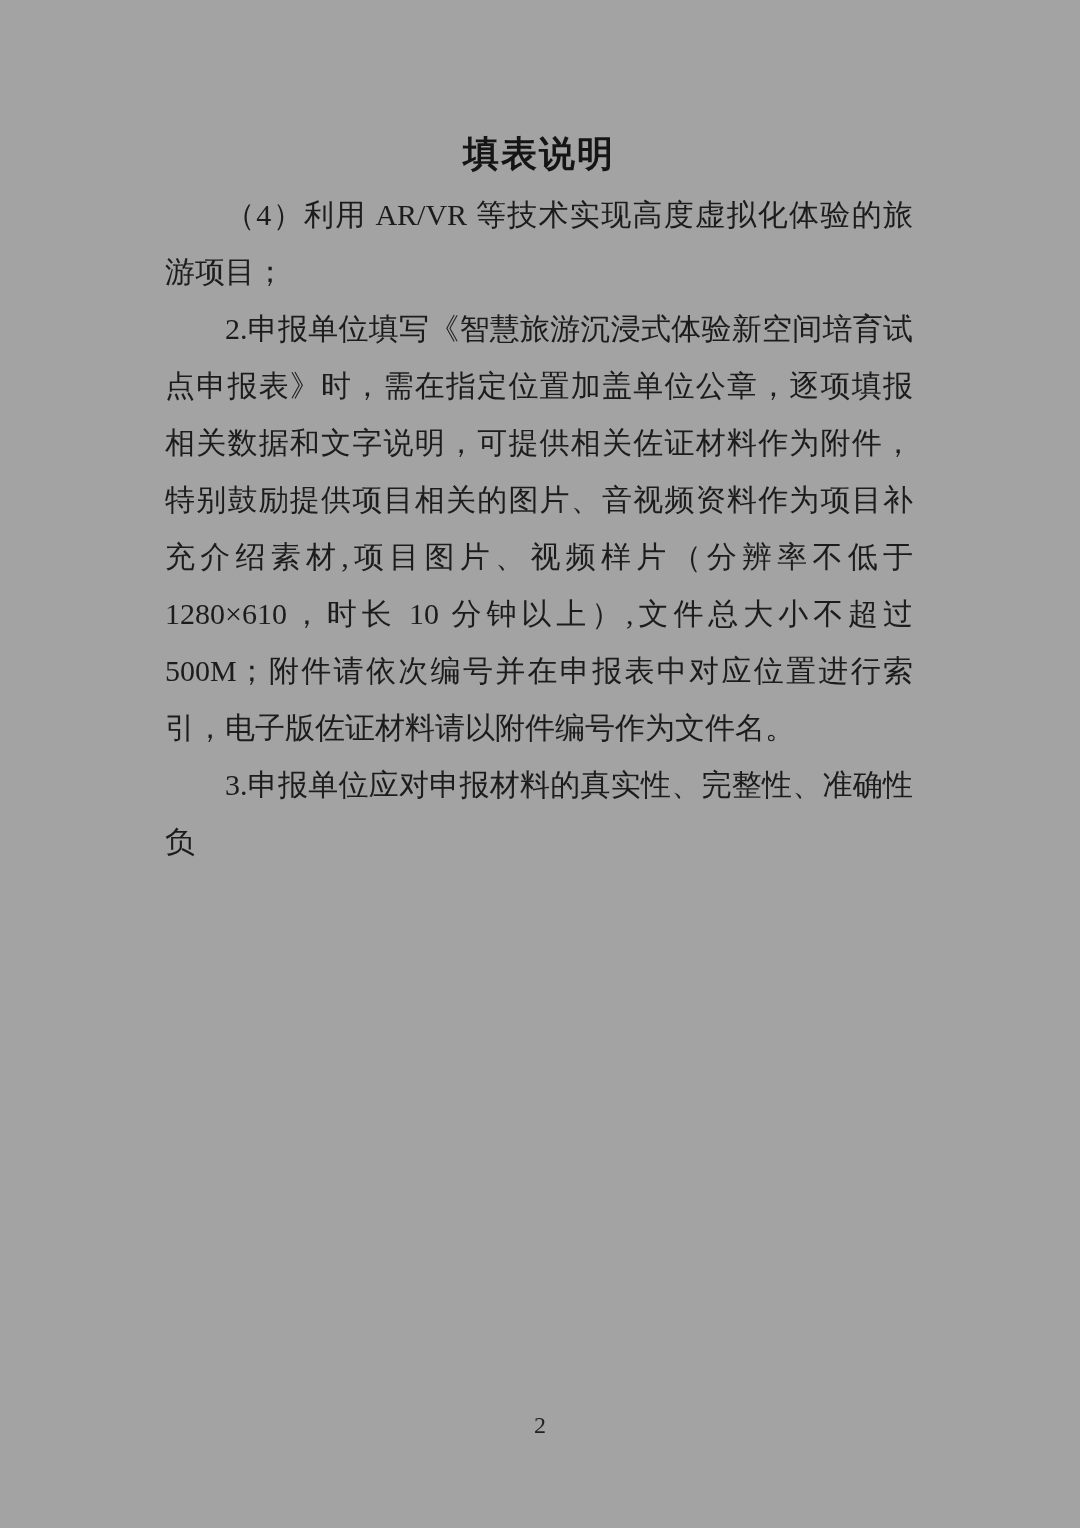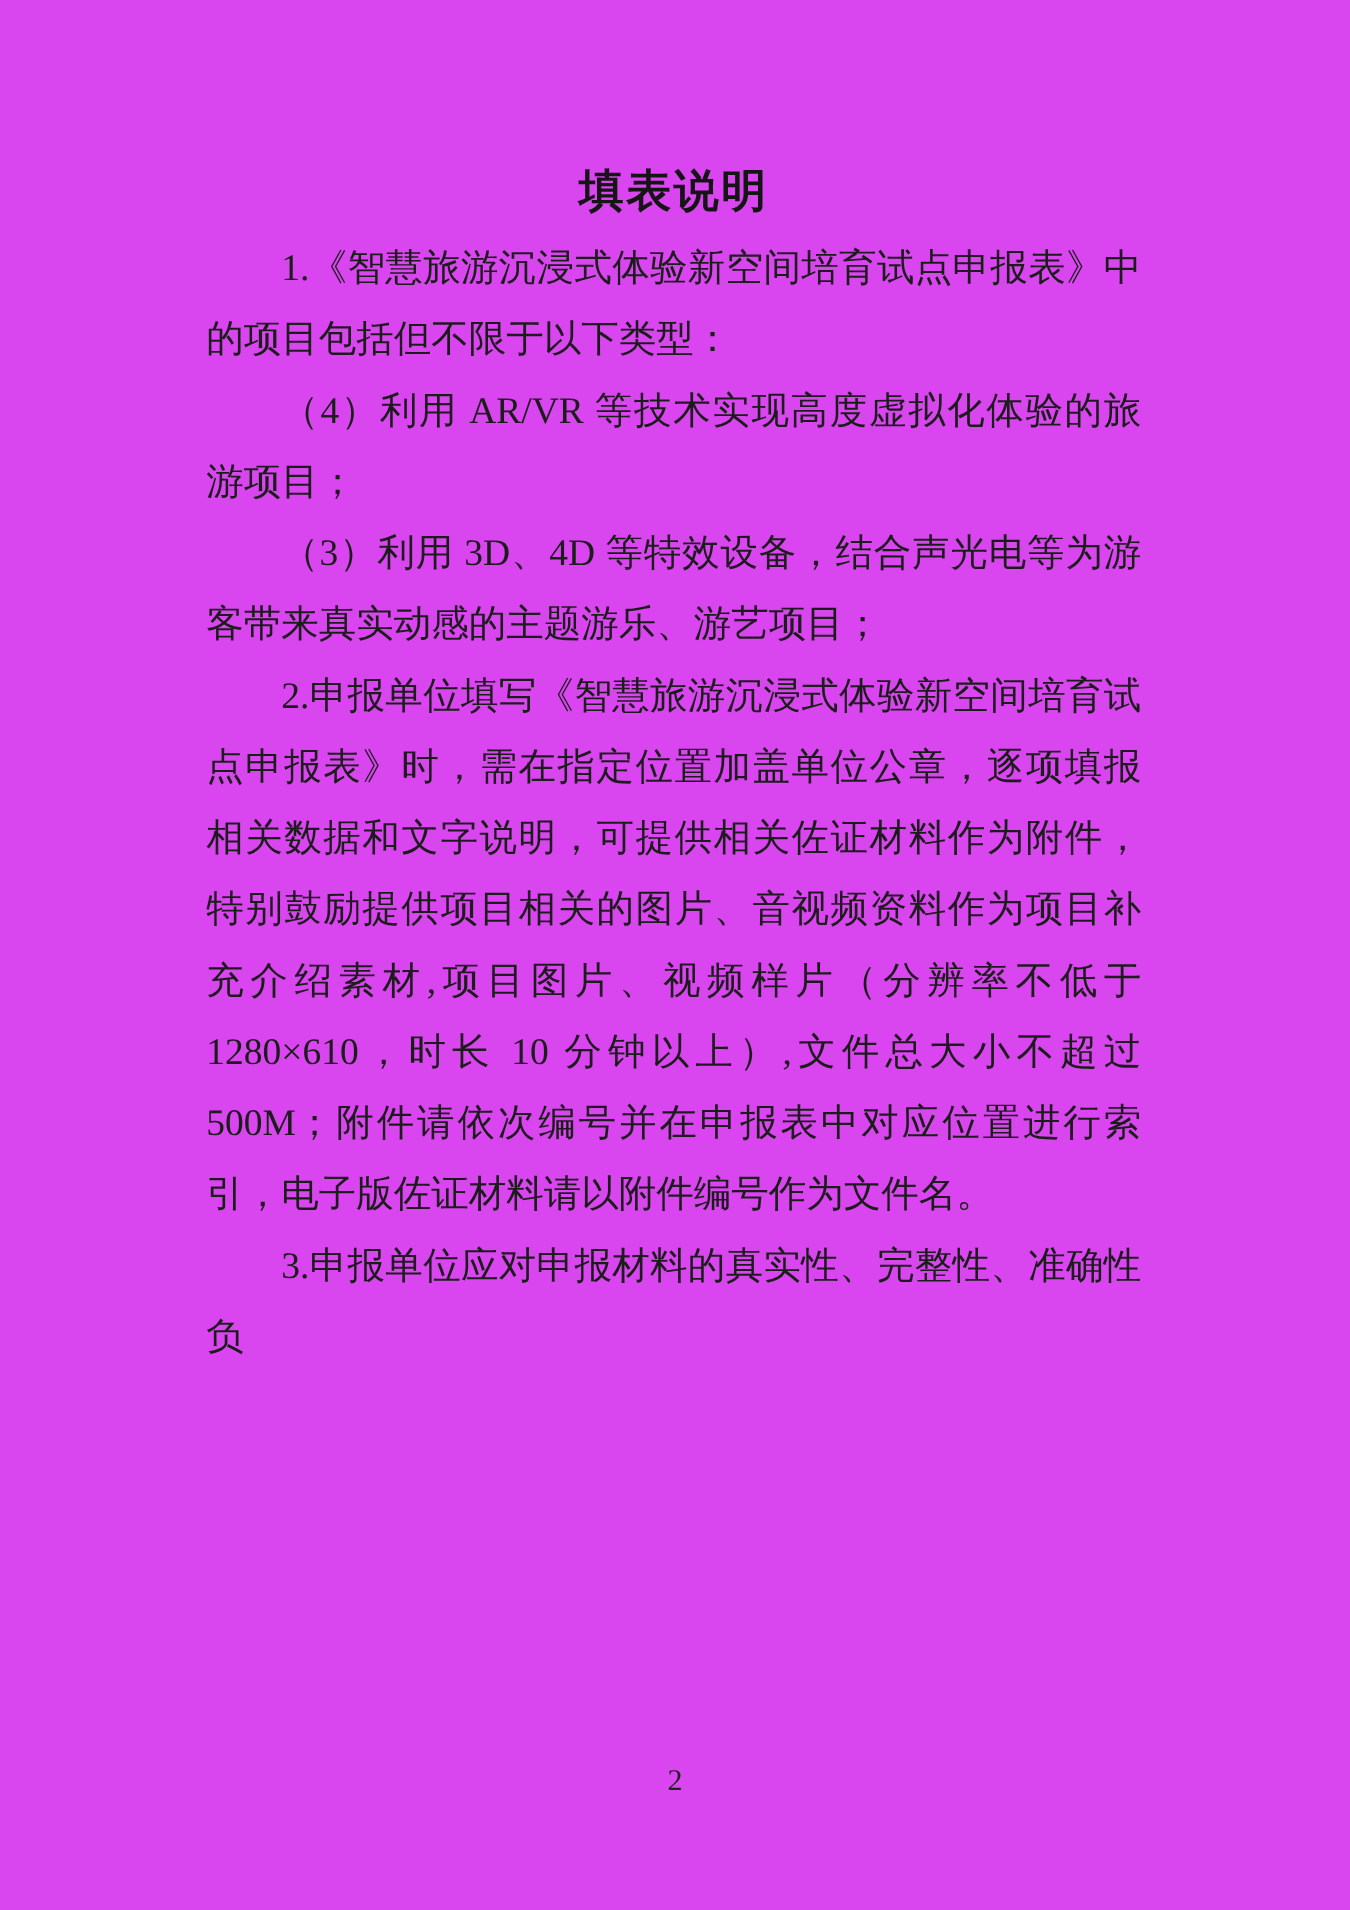--- a/index.html
+++ b/index.html
@@ -5,21 +5,21 @@
   html, body {
     margin: 0;
     padding: 0;
     background: #ffffff;
   }
   .page {
     position: relative;
     width: 1080px;
     height: 1528px;
     margin: 0 auto;
-    background: #d946ef;
+    background: #a3a3a3;
     overflow: hidden;
     color: #1c1c1c;
   }
   .doc-title {
     position: absolute;
     top: 132px;
     left: 165px;
     width: 748px;
     text-align: center;
     font-family: "DejaVu Sans", "Liberation Sans", sans-serif;
@@ -58,22 +58,20 @@
   }
 </style>
 </head>
 <body>
 
 <div class="page">
 
   <div class="doc-title">填表说明</div>
 
   <div class="doc-body">
-    <p>1.《智慧旅游沉浸式体验新空间培育试点申报表》中的项目包括但不限于以下类型：</p>
     <p>（4）利用 AR/VR 等技术实现高度虚拟化体验的旅游项目；</p>
-    <p>（3）利用 3D、4D 等特效设备，结合声光电等为游客带来真实动感的主题游乐、游艺项目；</p>
     <p>2.申报单位填写《智慧旅游沉浸式体验新空间培育试点申报表》时，需在指定位置加盖单位公章，逐项填报相关数据和文字说明，可提供相关佐证材料作为附件，特别鼓励提供项目相关的图片、音视频资料作为项目补充介绍素材,项目图片、视频样片（分辨率不低于 1280×610，时长 10 分钟以上）,文件总大小不超过 500M；附件请依次编号并在申报表中对应位置进行索引，电子版佐证材料请以附件编号作为文件名。</p>
     <p>3.申报单位应对申报材料的真实性、完整性、准确性负</p>
   </div>
 
   <div class="page-footer">2</div>
 
 </div>
 
 </body></html>

